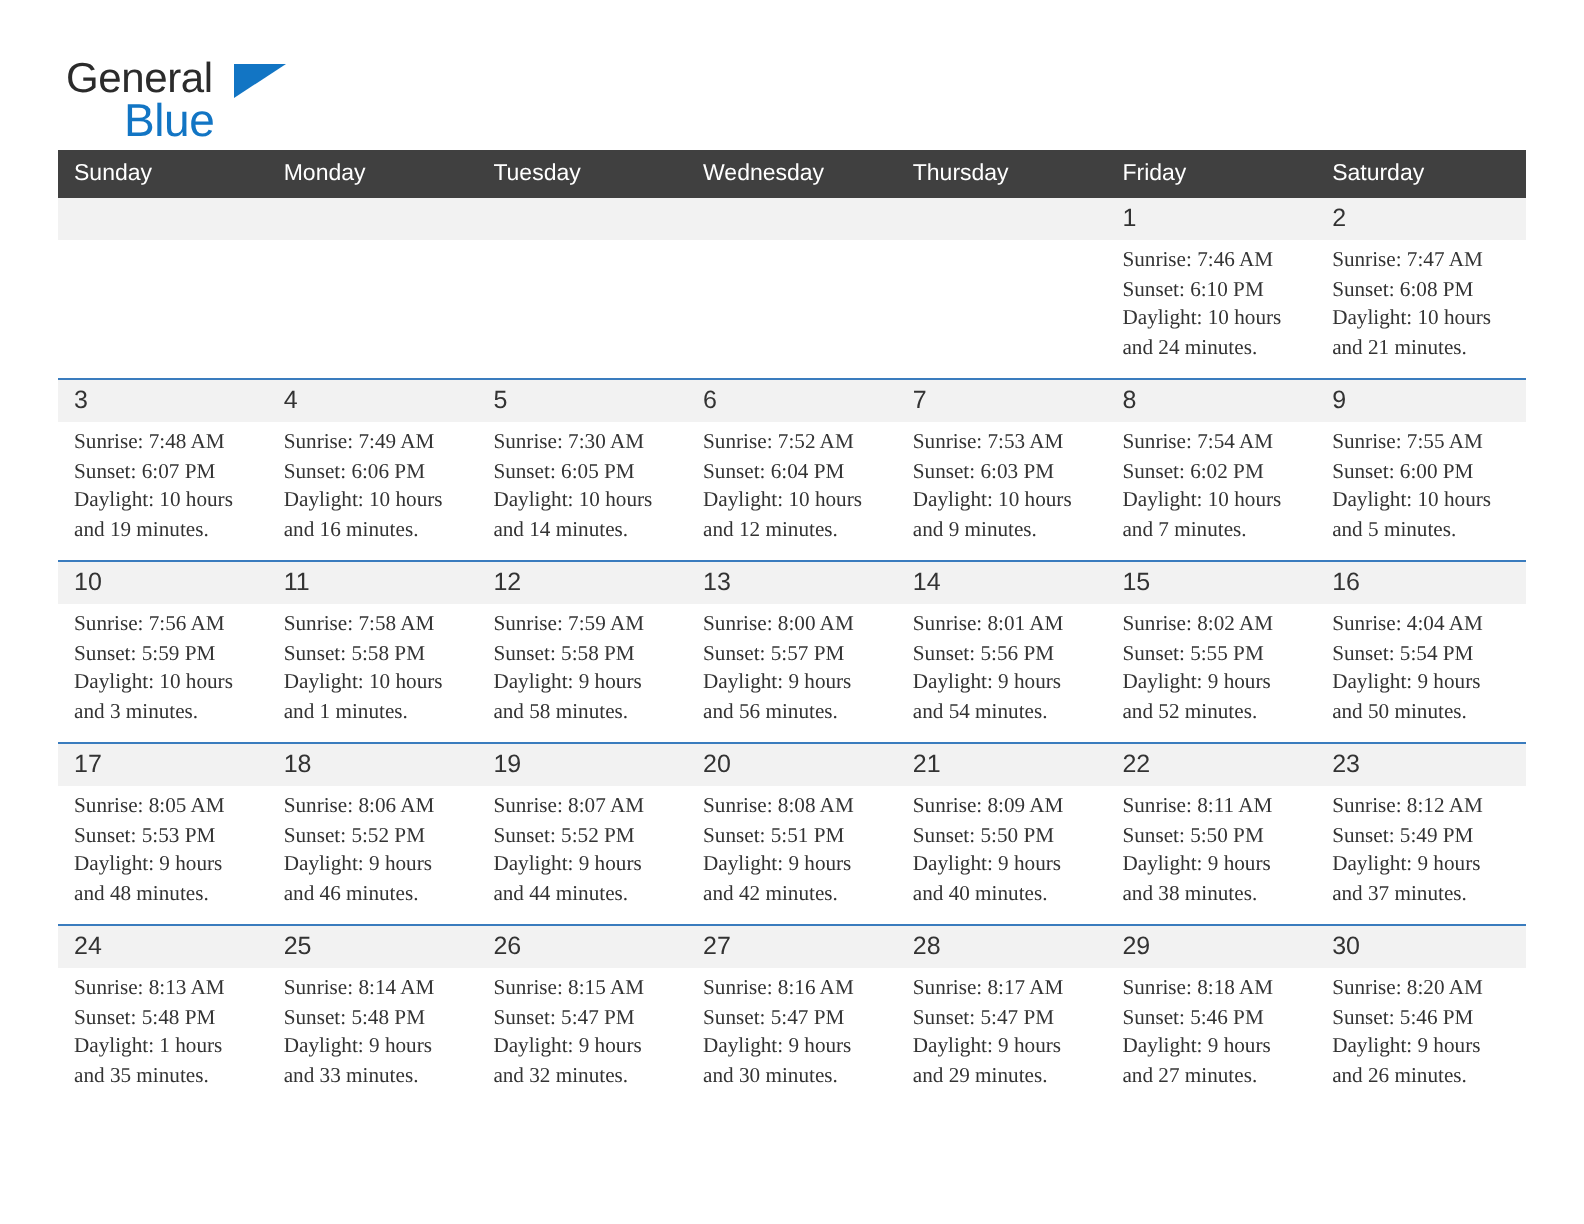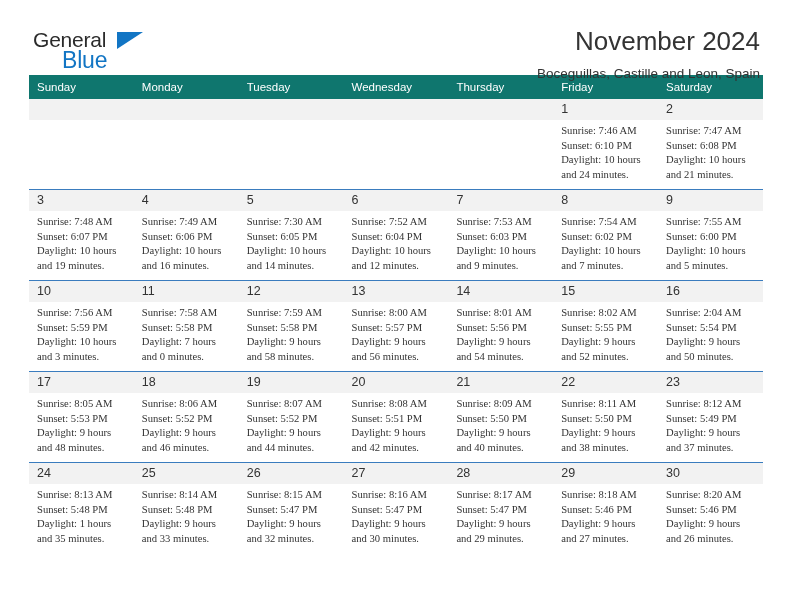--- a/index.html
+++ b/index.html
@@ -83,21 +83,21 @@
   }
 
   
   .calendar {
     width: 734px;
     border-collapse: collapse;
     table-layout: fixed;
     margin-top: 3px;
   }
   .calendar th {
-    background: #0f766e;
+    background: #404040;
     color: #ffffff;
     font-size: 11.5px;
     font-weight: normal;
     text-align: left;
     padding: 6px 0 6px 8px;
     height: 19px;
     box-sizing: border-box;
     border: none;
   }
   .calendar td {
@@ -142,24 +142,20 @@
 </head>
 <body>
 
 <div class="page">
 
   <div class="header">
     <div class="logo">
       <span class="logo-general">General</span>
       <span class="logo-tri"></span>
       <span class="logo-blue">Blue</span>
-    </div>
-    <div class="title-wrap">
-      <div class="cal-title">November 2024</div>
-      <div class="cal-subtitle">Boceguillas, Castille and Leon, Spain</div>
     </div>
   </div>
 
   <table class="calendar">
     <thead>
       <tr>
         <th>Sunday</th>
         <th>Monday</th>
         <th>Tuesday</th>
         <th>Wednesday</th>
@@ -292,21 +288,21 @@
               <div>Sunrise: 7:56 AM</div>
               <div>Sunset: 5:59 PM</div>
               <div class="daylight">Daylight: 10 hours and 3 minutes.</div>
             </div>
           </td>
           <td>
             <div class="daynum">11</div>
             <div class="info">
               <div>Sunrise: 7:58 AM</div>
               <div>Sunset: 5:58 PM</div>
-              <div class="daylight">Daylight: 7 hours and 0 minutes.</div>
+              <div class="daylight">Daylight: 10 hours and 1 minutes.</div>
             </div>
           </td>
           <td>
             <div class="daynum">12</div>
             <div class="info">
               <div>Sunrise: 7:59 AM</div>
               <div>Sunset: 5:58 PM</div>
               <div class="daylight">Daylight: 9 hours and 58 minutes.</div>
             </div>
           </td>
@@ -330,21 +326,21 @@
             <div class="daynum">15</div>
             <div class="info">
               <div>Sunrise: 8:02 AM</div>
               <div>Sunset: 5:55 PM</div>
               <div class="daylight">Daylight: 9 hours and 52 minutes.</div>
             </div>
           </td>
           <td>
             <div class="daynum">16</div>
             <div class="info">
-              <div>Sunrise: 2:04 AM</div>
+              <div>Sunrise: 4:04 AM</div>
               <div>Sunset: 5:54 PM</div>
               <div class="daylight">Daylight: 9 hours and 50 minutes.</div>
             </div>
           </td>
         </tr>
         <tr>
           <td>
             <div class="daynum">17</div>
             <div class="info">
               <div>Sunrise: 8:05 AM</div>

